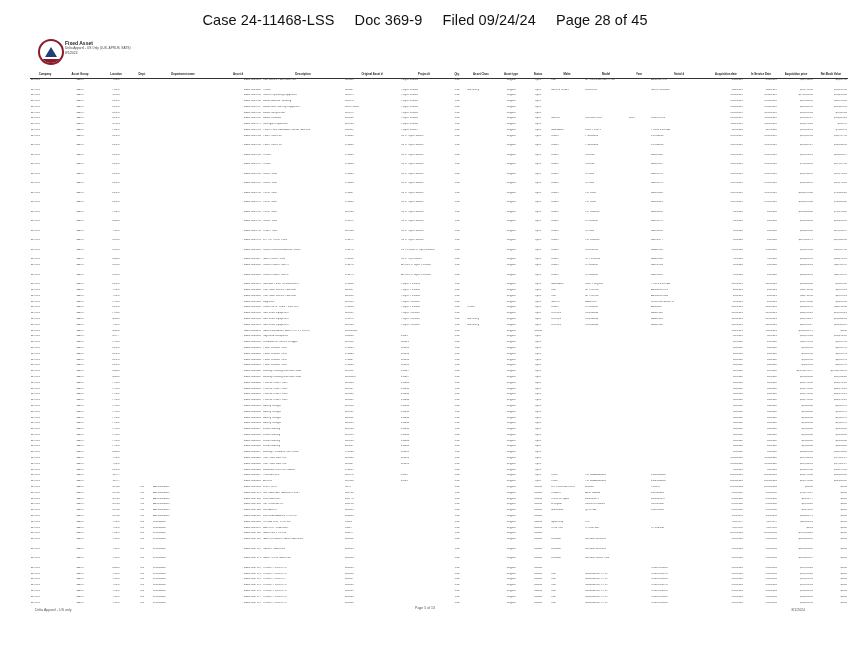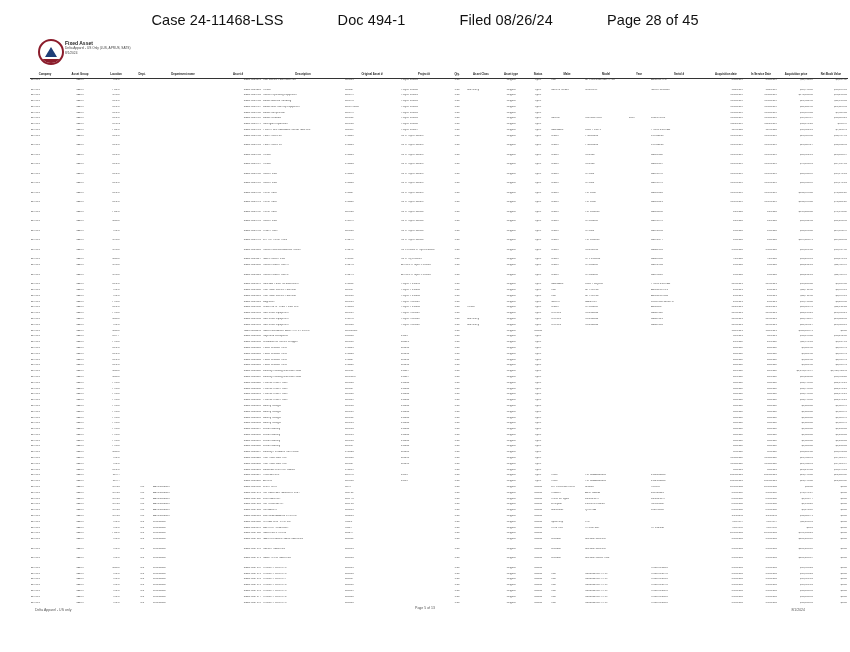--- a/index.html
+++ b/index.html
@@ -1,18 +1,18 @@
 <!DOCTYPE html>
 <html><head>
 <meta charset="utf-8">
 <style>
   html, body { margin:0; padding:0; background:#fff; }
   body { width:850px; height:652px; position:relative; overflow:hidden; font-family:"Liberation Sans", sans-serif; color:#222; }
   .stamp { position:absolute; top:12px; left:0; width:850px; text-align:center; font-size:14.5px; color:#111; letter-spacing:0.1px; }
-  .stamp span { margin:0 25px; }
+  .stamp span { margin:0 8px; }
   .logo { position:absolute; left:38px; top:39px; width:22px; height:22px; border-radius:50%; border:2px solid #8b1c2b; background:#fff; overflow:hidden; }
   .logo .tri { position:absolute; left:5px; top:6px; width:0; height:0; border-left:6px solid transparent; border-right:6px solid transparent; border-bottom:10px solid #1e3f78; }
   .logo .band { position:absolute; left:0; bottom:0; width:100%; height:4px; background:#8b1c2b; }
   .rpt-title { position:absolute; left:65px; top:40px; font-size:5px; font-weight:bold; color:#222; }
   .rpt-sub { position:absolute; left:65px; top:46px; font-size:3.2px; color:#444; }
   .rpt-date { position:absolute; left:65px; top:51px; font-size:3.2px; color:#444; }
   table.assets { position:absolute; left:30px; top:70px; width:790px; border-collapse:collapse; table-layout:fixed; font-size:2.6px; color:#444; }
   table.assets th { font-weight:bold; color:#222; font-size:2.8px; height:6px; border-bottom:0.8px solid #333; white-space:nowrap; overflow:hidden; text-align:center; }
   table.assets td { height:5.8px; line-height:2.8px; white-space:nowrap; overflow:hidden; vertical-align:top; padding:0 1px; }
   table.assets td.r { text-align:right; }
@@ -20,22 +20,22 @@
   table.assets tr.tall td { height:9.5px; }
   .footer-left { position:absolute; left:35px; top:608px; font-size:3.5px; color:#555; }
   .footer-mid { position:absolute; left:0; width:850px; top:606px; text-align:center; font-size:3.5px; color:#555; }
   .footer-right { position:absolute; right:45px; top:608px; font-size:3.5px; color:#555; }
 </style>
 </head>
 <body>
 
 <div class="stamp">
   <span>Case 24-11468-LSS</span>
-  <span>Doc 494-1</span>
-  <span>Filed 08/26/24</span>
+  <span>Doc 369-9</span>
+  <span>Filed 09/24/24</span>
   <span>Page 28 of 45</span>
 </div>
 
 <div class="logo">
   <div class="tri"></div>
   <div class="band"></div>
 </div>
 <div class="rpt-title">Fixed Asset</div>
 <div class="rpt-sub">Delta Apparel - US Only (LUS, APRUS, SATS)</div>
 <div class="rpt-date">8/1/2024</div>

